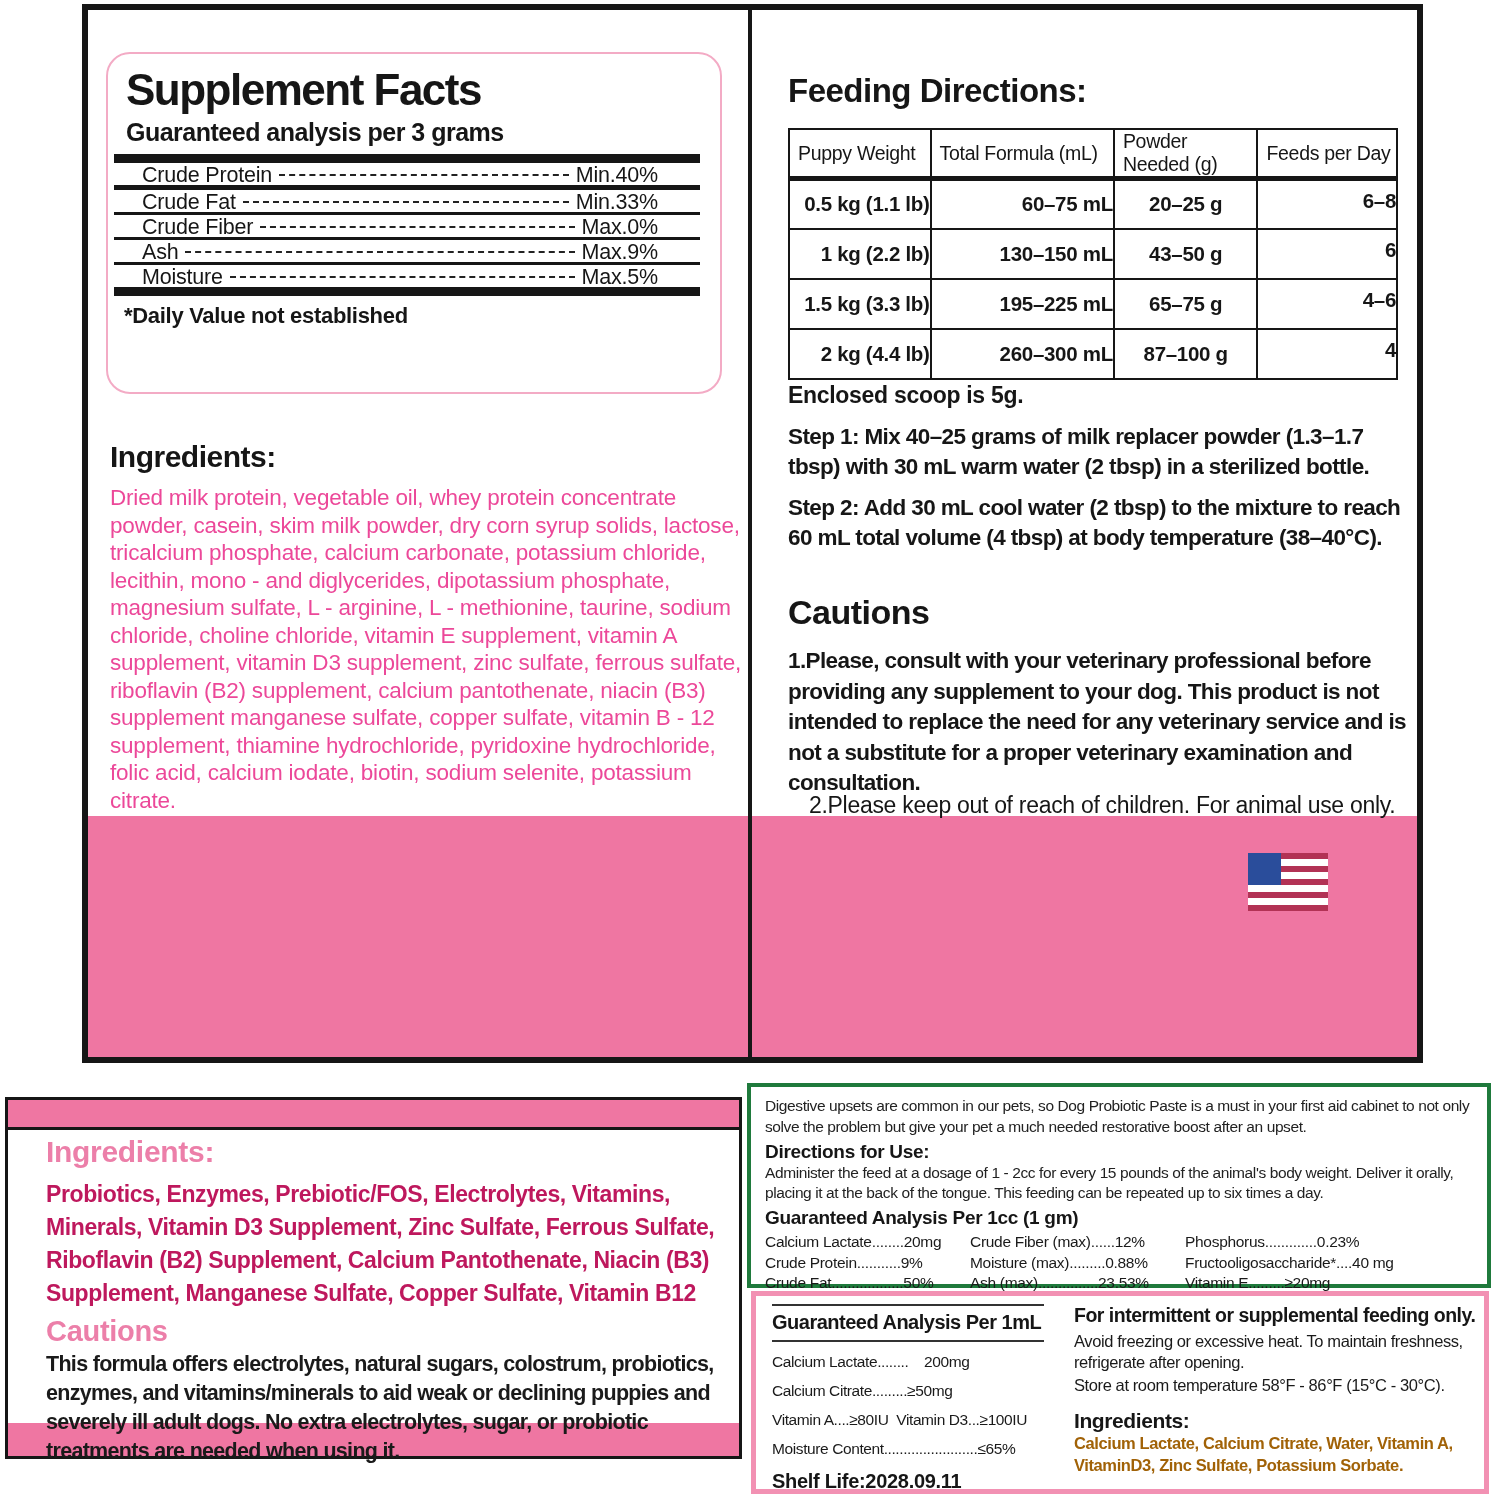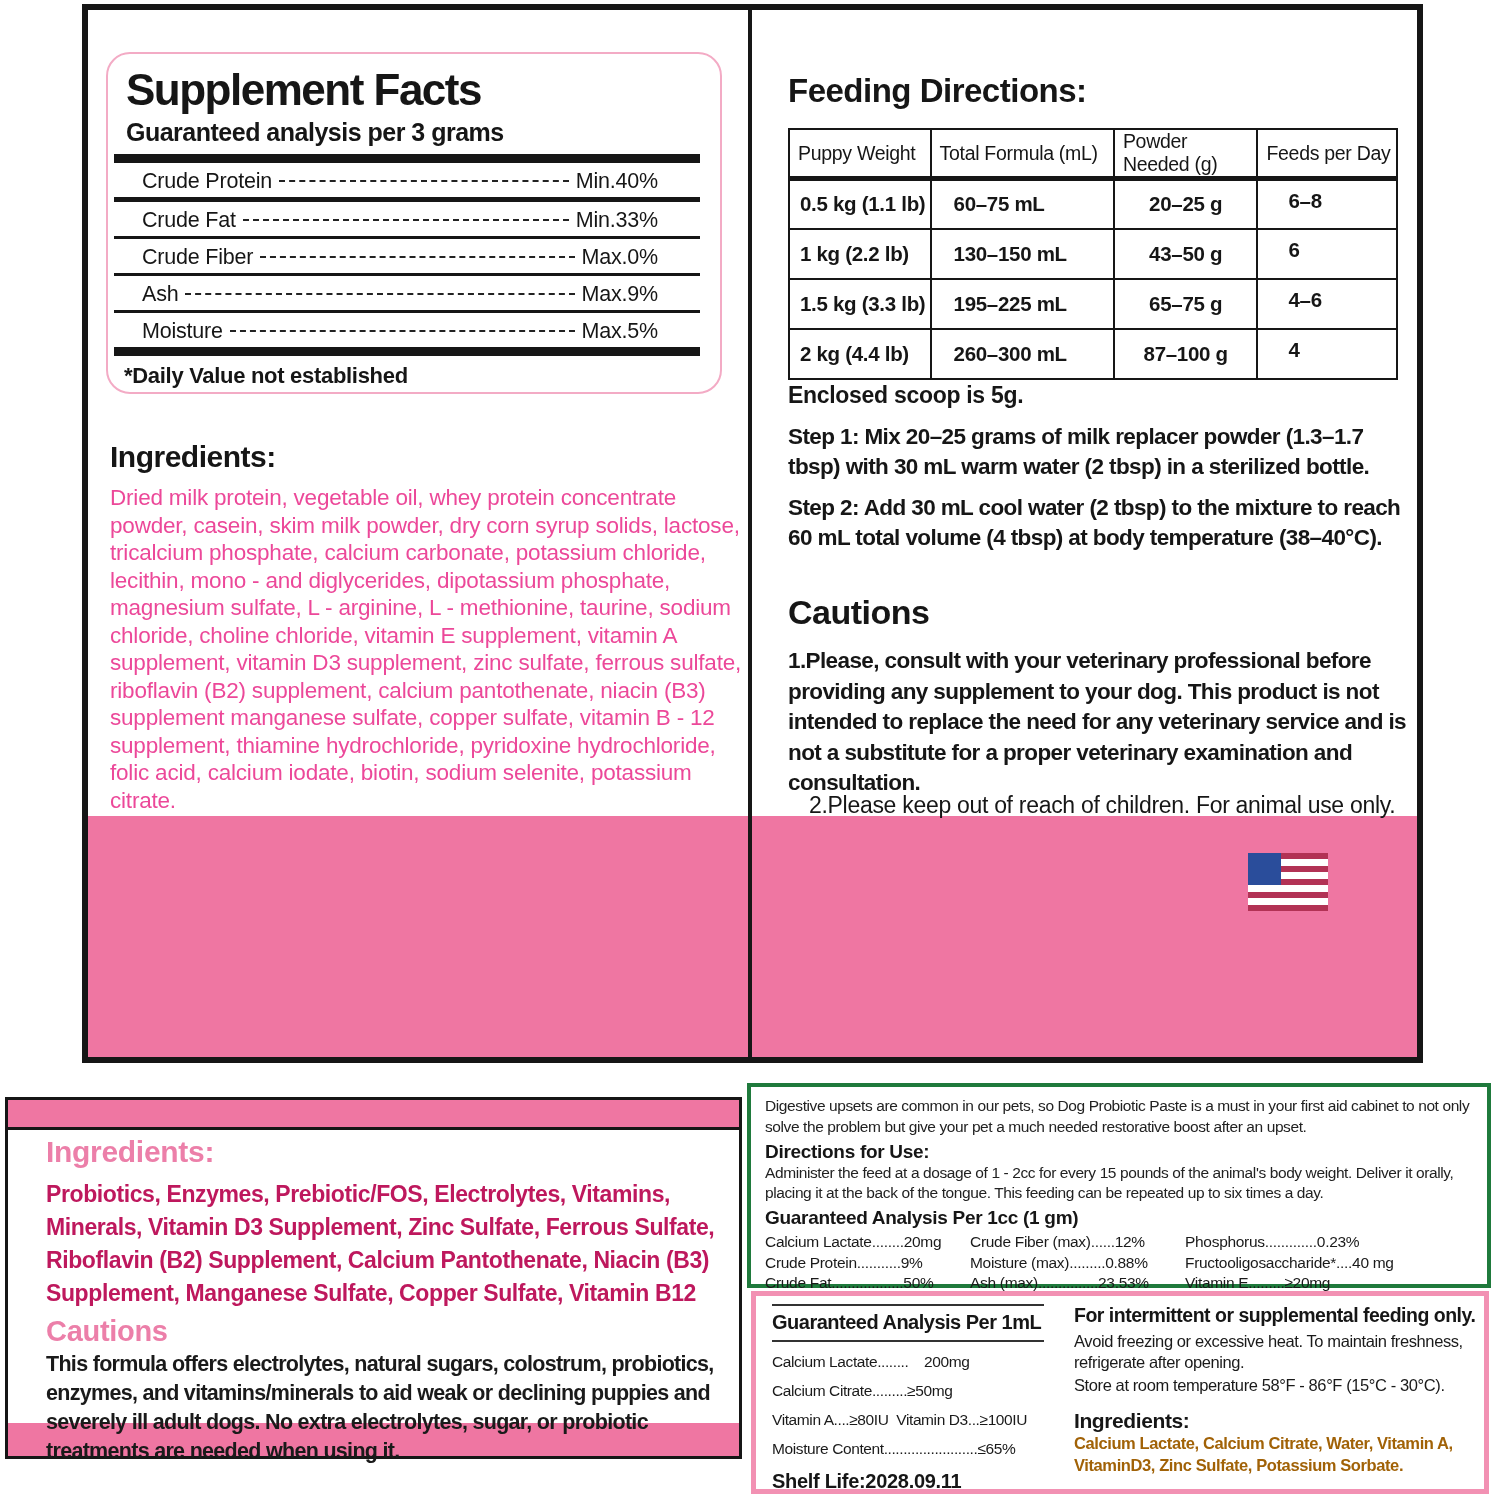--- a/index.html
+++ b/index.html
@@ -14,34 +14,34 @@
   .panel-divider { position:absolute; left:660px; top:0; bottom:0; width:4px; background:#161616; }
 
   
   .sf-box { position:absolute; left:18px; top:42px; width:616px; height:342px;
             border:2px solid #f3abc5; border-radius:24px; background:#fff; padding-top:12px; }
   .sf-title { font-size:44px; font-weight:800; letter-spacing:-1.5px; padding:0 18px; line-height:48px;}
   .sf-sub   { font-size:25px; font-weight:700; letter-spacing:-0.5px; padding:4px 18px 7px; }
   .sf-bar { height:9px; background:#161616; margin:0 20px 0 6px; }
   .sf-sep { height:3px; background:#161616; margin:0 20px 0 6px; }
   .sf-sep.med { height:5px; }
-  .sf-row { display:flex; align-items:center; height:34px; padding:2px 62px 0 34px; font-size:21.5px; letter-spacing:-0.2px; }
+  .sf-row { display:flex; align-items:center; height:22px; padding:2px 62px 0 34px; font-size:21.5px; letter-spacing:-0.2px; }
   .sf-leader { flex:1; height:0; border-bottom:2.6px dashed #222; margin:0 7px; }
   .sf-foot { font-size:22px; font-weight:700; padding:7px 0 0 16px; letter-spacing:-0.3px; }
 
   .ing-head { position:absolute; left:22px; top:430px; font-size:30px; font-weight:700; letter-spacing:-0.5px; }
   .ing-text { position:absolute; left:22px; top:474px; width:648px; font-size:22.5px;
               line-height:27.5px; letter-spacing:-0.2px; color:#ec4899; }
 
   
   .fd-head { position:absolute; left:700px; top:62px; font-size:33px; font-weight:800; letter-spacing:-0.5px; }
   .fd-table { position:absolute; left:700px; top:118px; width:610px; border-collapse:collapse; }
   .fd-table th { font-size:19.5px; font-weight:400; height:46px; text-align:left; padding-left:8px;
                  border:2.5px solid #161616; border-bottom:5px solid #161616; letter-spacing:-0.3px; }
-  .fd-table td { font-size:20.5px; font-weight:700; height:50px; border:2.5px solid #161616; letter-spacing:-0.3px; }
+  .fd-table td { font-size:20.5px; font-weight:700; height:50px; border:2.5px solid #161616; letter-spacing:-0.3px;text-align:right; }
   .fd-table td.c1 { padding-left:10px; }
   .fd-table td.c2 { padding-left:22px; }
   .fd-table td.c3 { text-align:center; }
   .fd-table td.c4 { padding-left:30px; vertical-align:top; padding-top:8px; }
   .scoop { position:absolute; left:700px; top:372px; font-size:23px; font-weight:700; letter-spacing:-0.3px; }
   .step  { position:absolute; left:700px; width:628px; font-size:22.5px; font-weight:700;
            line-height:30px; letter-spacing:-0.6px; }
   .step1 { top:412px; }
   .step2 { top:483px; }
   .ca-head { position:absolute; left:700px; top:583px; font-size:34px; font-weight:800; letter-spacing:-0.5px; }
@@ -177,21 +177,21 @@
         </tr>
         <tr>
           <td class="c1">2 kg (4.4 lb)</td>
           <td class="c2">260–300 mL</td>
           <td class="c3">87–100 g</td>
           <td class="c4">4</td>
         </tr>
       </tbody>
     </table>
     <p class="scoop">Enclosed scoop is 5g.</p>
-    <p class="step step1">Step 1: Mix 20–25 grams of milk replacer powder (1.3–1.7 tbsp) with 30 mL warm water (2 tbsp) in a sterilized bottle.</p>
+    <p class="step step1">Step 1: Mix 40–25 grams of milk replacer powder (1.3–1.7 tbsp) with 30 mL warm water (2 tbsp) in a sterilized bottle.</p>
     <p class="step step2">Step 2: Add 30 mL cool water (2 tbsp) to the mixture to reach 60 mL total volume (4 tbsp) at body temperature (38–40°C).</p>
 
     <h2 class="ca-head">Cautions</h2>
     <p class="ca1">1.Please, consult with your veterinary professional before providing any supplement to your dog. This product is not intended to replace the need for any veterinary service and is not a substitute for a proper veterinary examination and consultation.</p>
     <p class="ca2">2.Please keep out of reach of children. For animal use only.</p>
 
     <div class="flag">
       <div class="canton"></div>
     </div>
   </section>

